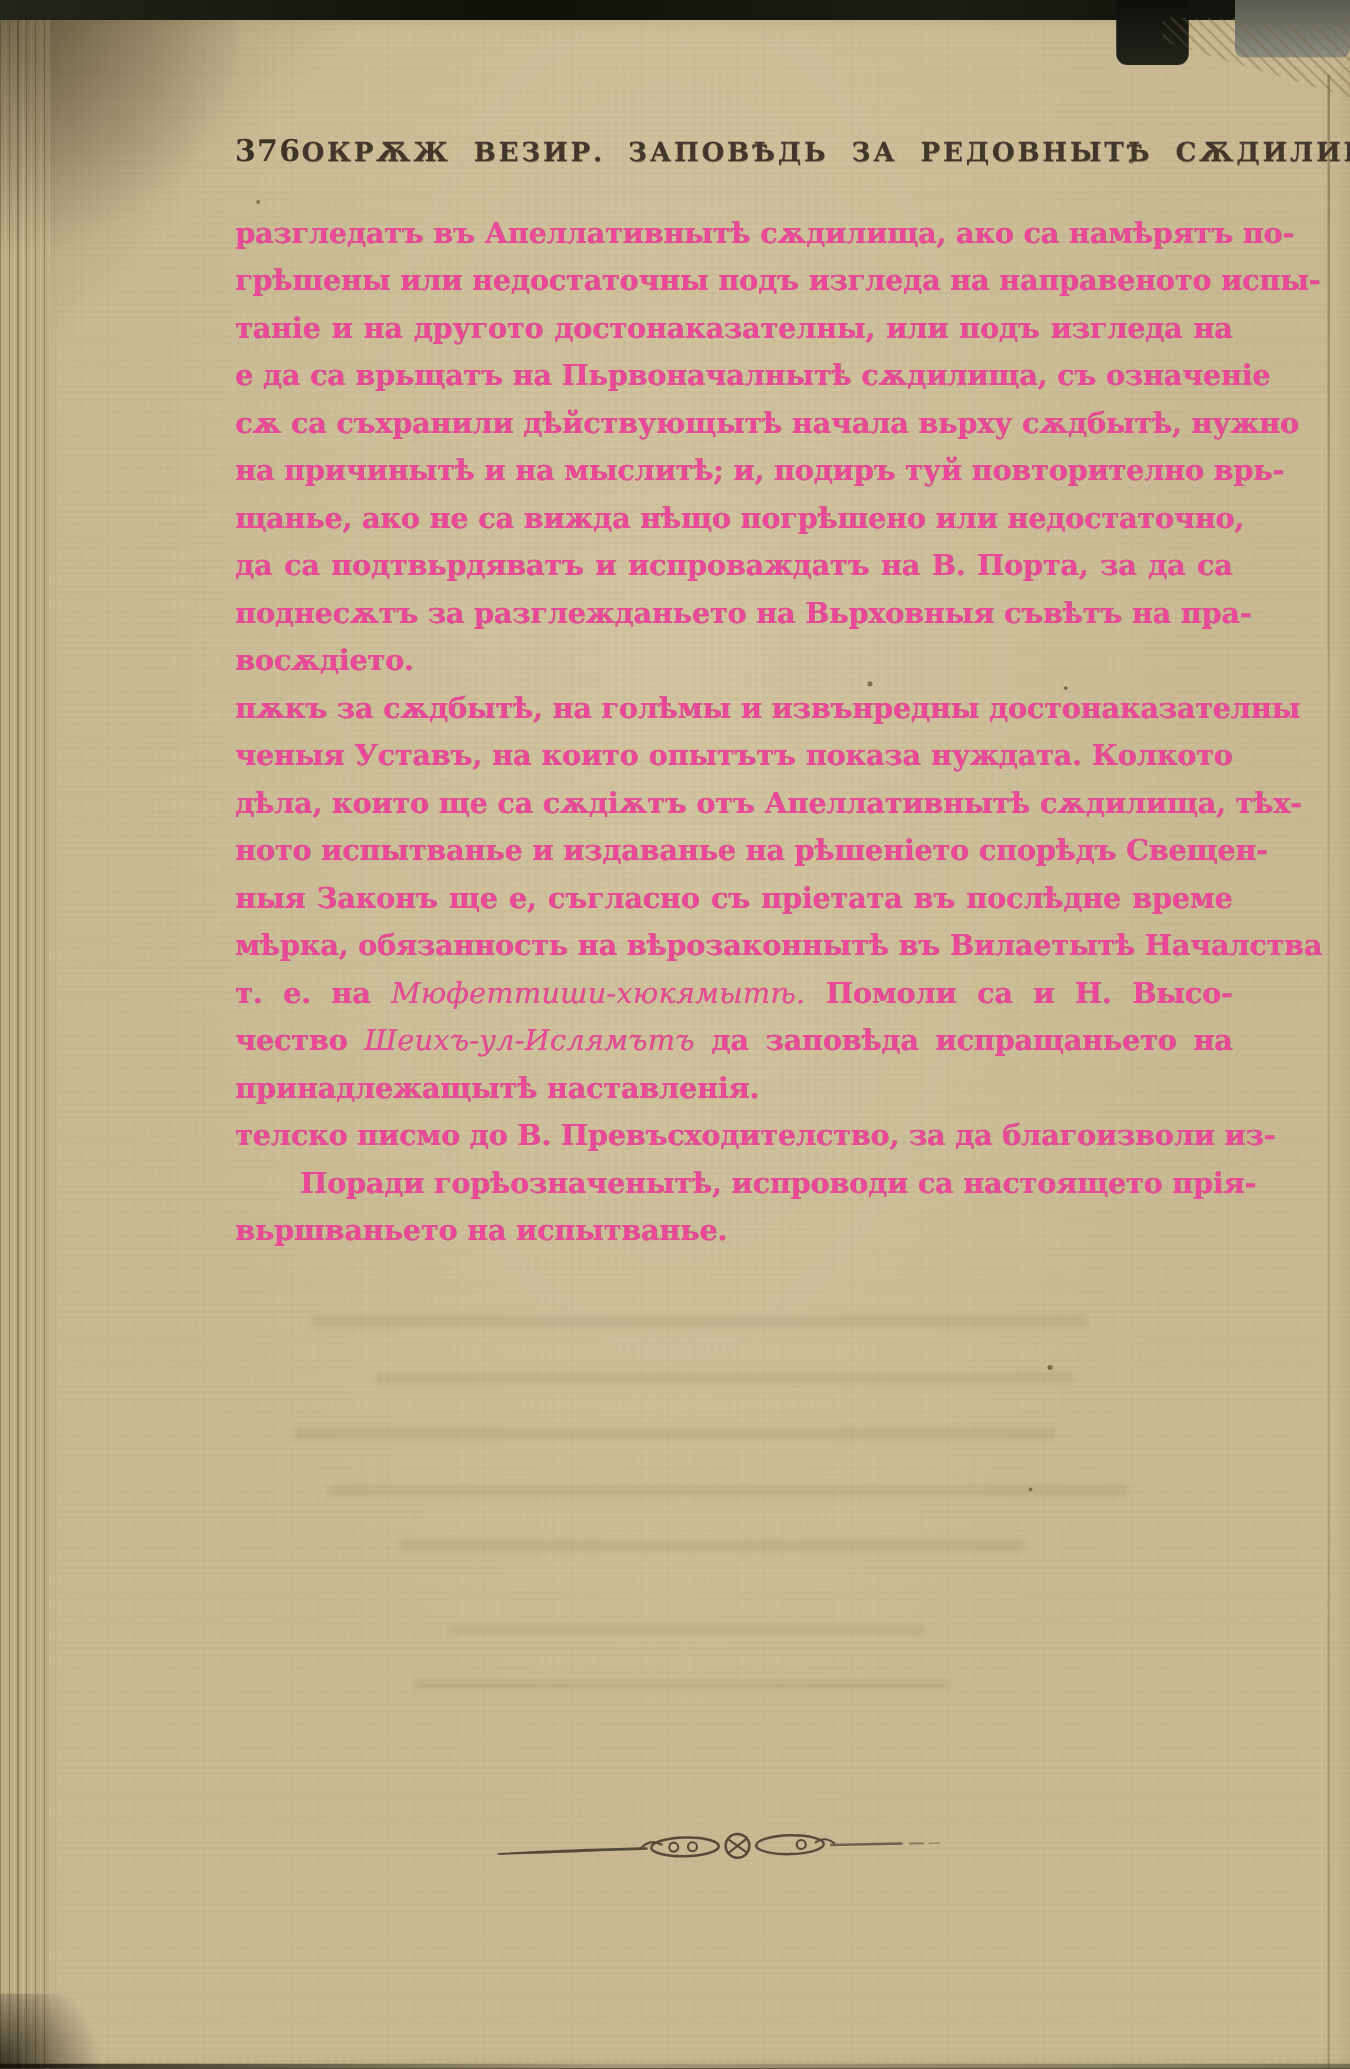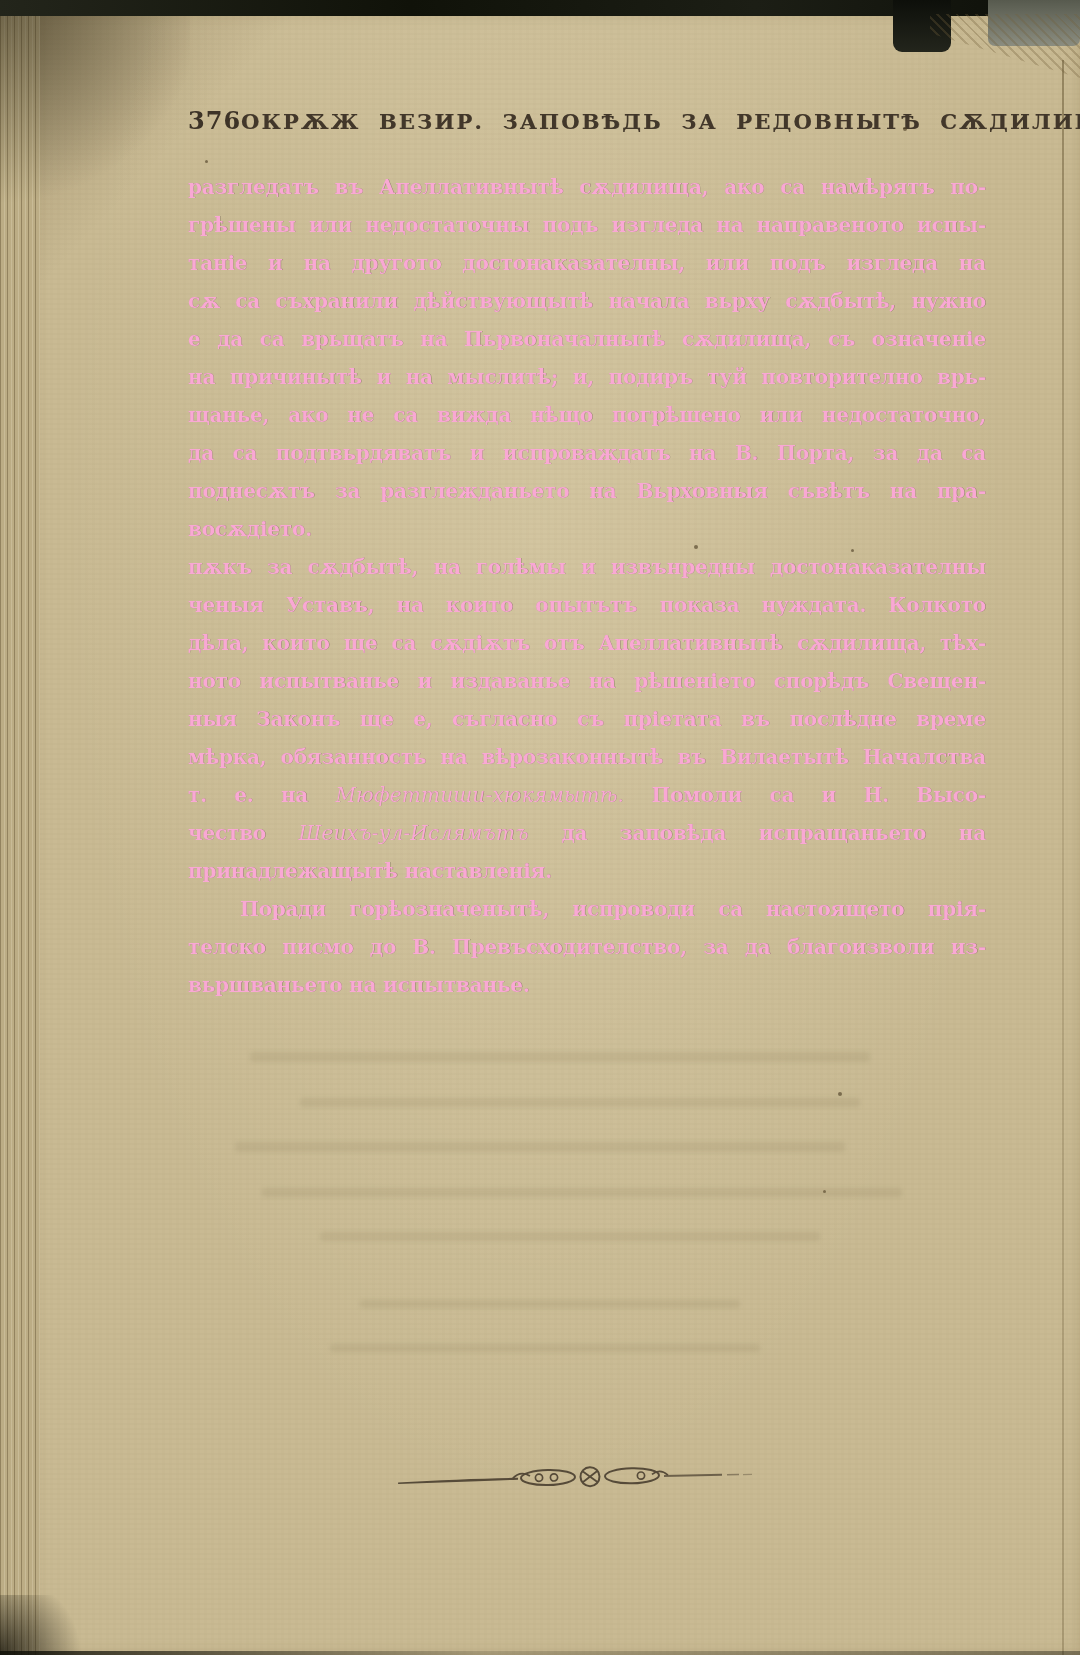--- a/index.html
+++ b/index.html
@@ -44,22 +44,22 @@
      background:repeating-linear-gradient(0deg,rgba(118,102,66,.05) 0 2px,rgba(0,0,0,0) 2px 5px),
                 repeating-linear-gradient(90deg,rgba(118,102,66,.04) 0 3px,rgba(0,0,0,0) 3px 7px);}
 
   
   .header-row{position:absolute;left:188px;top:106px;width:800px;display:flex;align-items:baseline;}
   .page-number{font-size:24px;font-weight:700;color:#3d3327;letter-spacing:1px;}
   .running-title{flex:1;text-align:center;font-size:21px;font-weight:700;color:#42372a;
      letter-spacing:2.2px;word-spacing:9px;white-space:nowrap;
      text-shadow:.3px .3px .4px rgba(60,50,38,.45);}
 
-  .body-text{position:absolute;left:188px;top:168px;width:798px;color:#f9a8d4;
-     font-size:20px;font-weight:700;letter-spacing:-.2px;
+  .body-text{position:absolute;left:188px;top:168px;width:798px;color:#ec4899;
+     font-size:23px;font-weight:700;letter-spacing:-.2px;
      text-shadow:.3px .3px .5px rgba(62,52,40,.45);}
   .line{height:38px;line-height:38px;text-align:justify;text-align-last:justify;white-space:nowrap;}
   .line.last{text-align-last:left;}
   .line.indent{padding-left:52px;}
   .it{font-style:italic;font-weight:400;letter-spacing:.2px;}
 
   
   .divider{position:absolute;left:394px;top:1464px;width:360px;height:26px;transform:rotate(-1.2deg);opacity:.88;}
 
   
@@ -91,42 +91,42 @@
   <div class="header-row">
     <span class="page-number">376</span>
     <span class="running-title">ОКРѪЖ ВЕЗИР. ЗАПОВѢДЬ ЗА РЕДОВНЫТѢ СѪДИЛИЩА.</span>
   </div>
 
   <div class="body-text">
       <div>
         <div class="line"><span>разгледатъ въ Апеллативнытѣ сѫдилища, ако са намѣрятъ по-</span></div>
         <div class="line"><span>грѣшены или недостаточны подъ изгледа на направеното испы-</span></div>
         <div class="line"><span>таніе и на другото достонаказателны, или подъ изгледа на</span></div>
+        <div class="line"><span>е да са врьщатъ на Пьрвоначалнытѣ сѫдилища, съ означеніе</span></div>
         <div class="line"><span>сѫ са съхранили дѣйствующытѣ начала вьрху сѫдбытѣ, нужно</span></div>
-        <div class="line"><span>е да са врьщатъ на Пьрвоначалнытѣ сѫдилища, съ означеніе</span></div>
         <div class="line"><span>на причинытѣ и на мыслитѣ; и, подиръ туй повторително врь-</span></div>
         <div class="line"><span>щанье, ако не са вижда нѣщо погрѣшено или недостаточно,</span></div>
         <div class="line"><span>да са подтвьрдяватъ и испроваждатъ на В. Порта, за да са</span></div>
         <div class="line"><span>поднесѫтъ за разглежданьето на Вьрховныя съвѣтъ на пра-</span></div>
         <div class="line last"><span>восѫдіето.</span></div>
       </div>
       <div>
         <div class="line"><span>пѫкъ за сѫдбытѣ, на голѣмы и извънредны достонаказателны</span></div>
         <div class="line"><span>ченыя Уставъ, на които опытътъ показа нуждата.  Колкото</span></div>
         <div class="line"><span>дѣла, които ще са сѫдіѫтъ отъ Апеллативнытѣ сѫдилища, тѣх-</span></div>
         <div class="line"><span>ното испытванье и издаванье на рѣшеніето спорѣдъ Свещен-</span></div>
         <div class="line"><span>ныя Законъ ще е, съгласно съ пріетата въ послѣдне време</span></div>
         <div class="line"><span>мѣрка, обязанность на вѣрозаконнытѣ въ Вилаетытѣ Началства</span></div>
         <div class="line"><span>т. е. на </span><span class="it">Мюфеттиши-хюкямытѣ.</span><span>  Помоли са и Н. Высо-</span></div>
         <div class="line"><span>чество </span><span class="it">Шеихъ-ул-Ислямътъ</span><span> да заповѣда испращаньето на</span></div>
         <div class="line last"><span>принадлежащытѣ наставленія.</span></div>
       </div>
       <div>
+        <div class="line"><span>телско писмо до В. Превъсходителство, за да благоизволи из-</span></div>
         <div class="line indent"><span>Поради горѣозначенытѣ, испроводи са настоящето прія-</span></div>
-        <div class="line"><span>телско писмо до В. Превъсходителство, за да благоизволи из-</span></div>
         <div class="line last"><span>вьршваньето на испытванье.</span></div>
       </div>
     </div>
 
   <svg class="divider" viewBox="0 0 360 26" fill="none" xmlns="http://www.w3.org/2000/svg">
     <path d="M4 14.8 C 45 13.2, 92 12.4, 124 12.6 L124 14.6 C 92 14.8, 45 16, 4 16.2 Z" fill="#473c2d"></path>
     <path d="M118 14 q 8 -9 18 -3" stroke="#473c2d" stroke-width="1.8"></path>
     <ellipse cx="154" cy="13" rx="27" ry="7.5" stroke="#473c2d" stroke-width="2"></ellipse>
     <circle cx="145" cy="13" r="3.6" stroke="#473c2d" stroke-width="1.7"></circle>
     <circle cx="160" cy="13" r="3.6" stroke="#473c2d" stroke-width="1.7"></circle>

